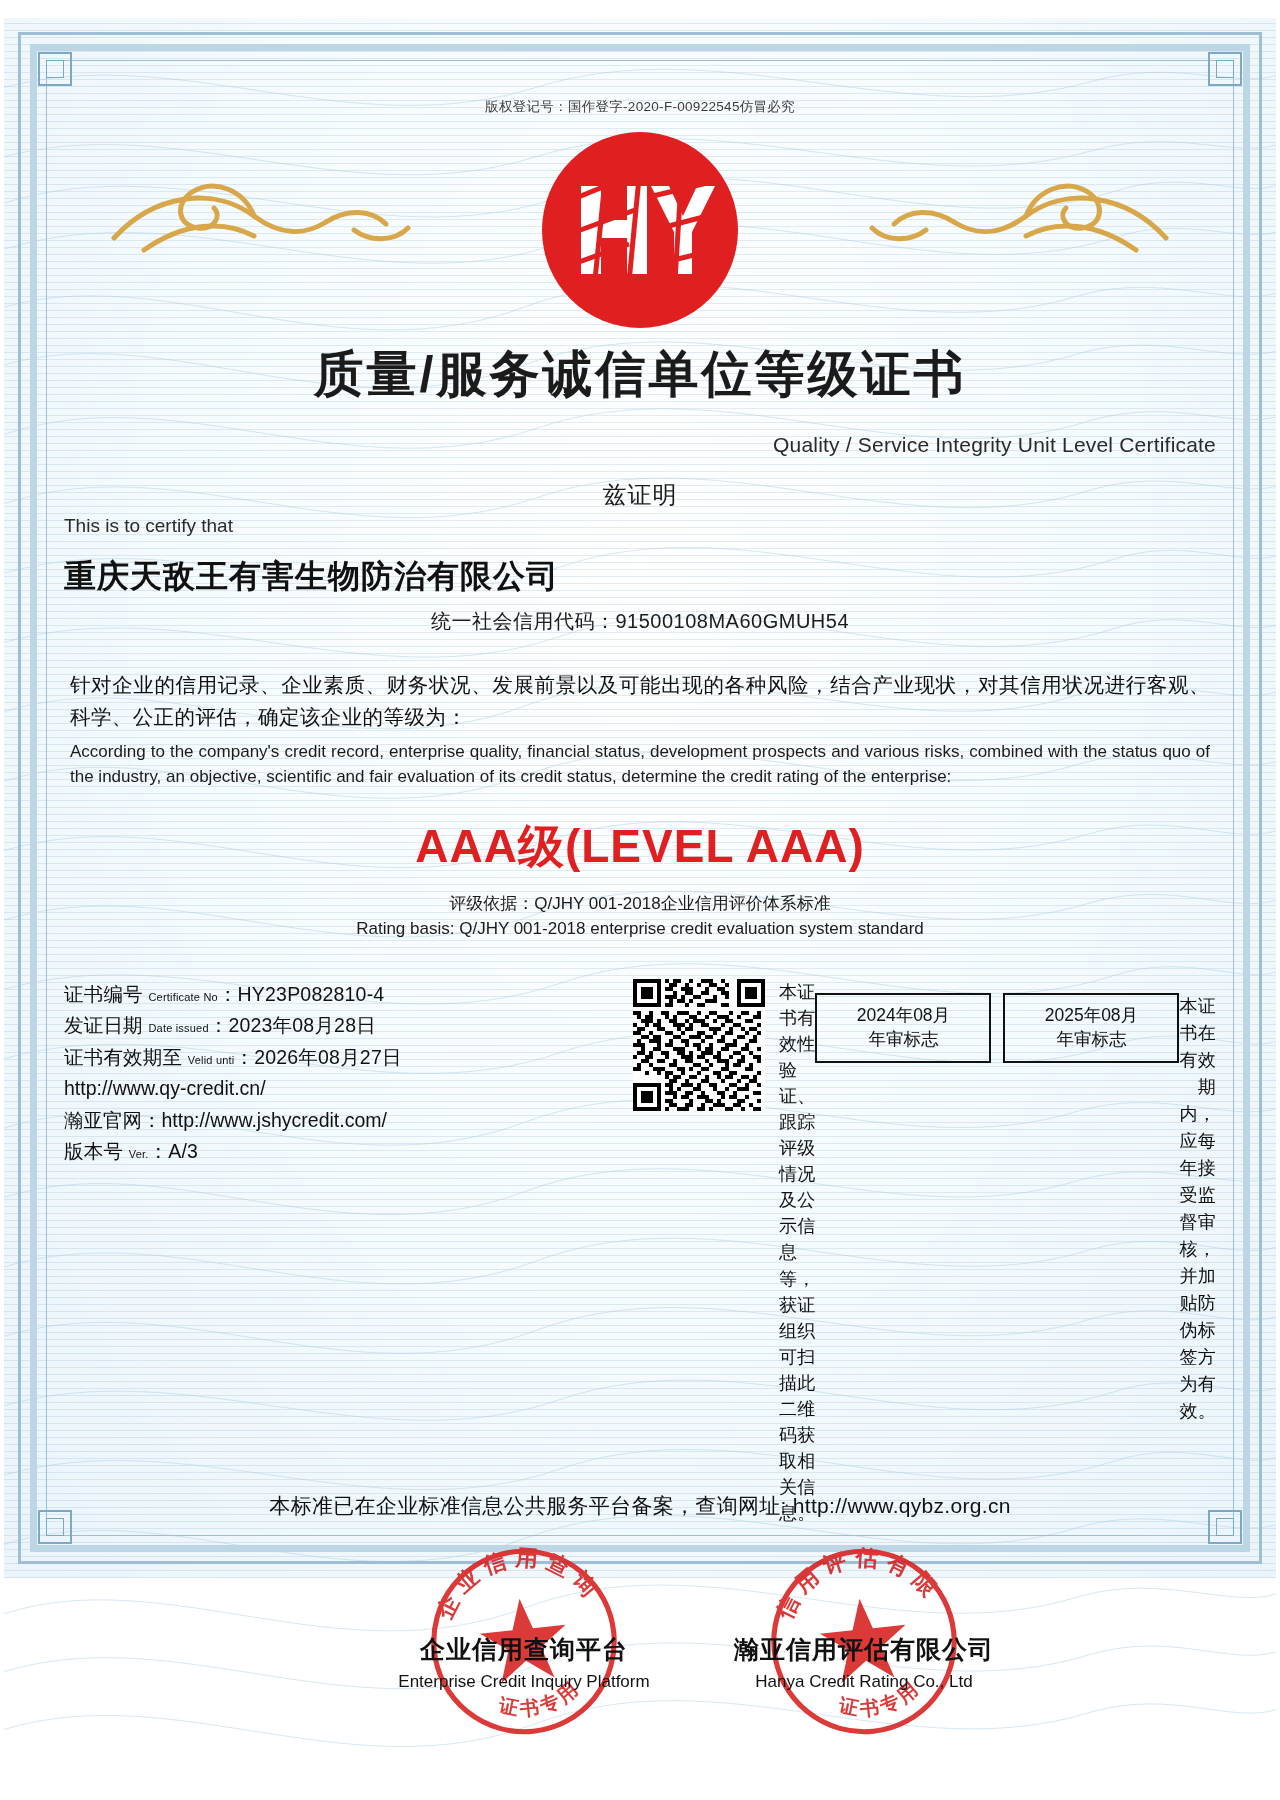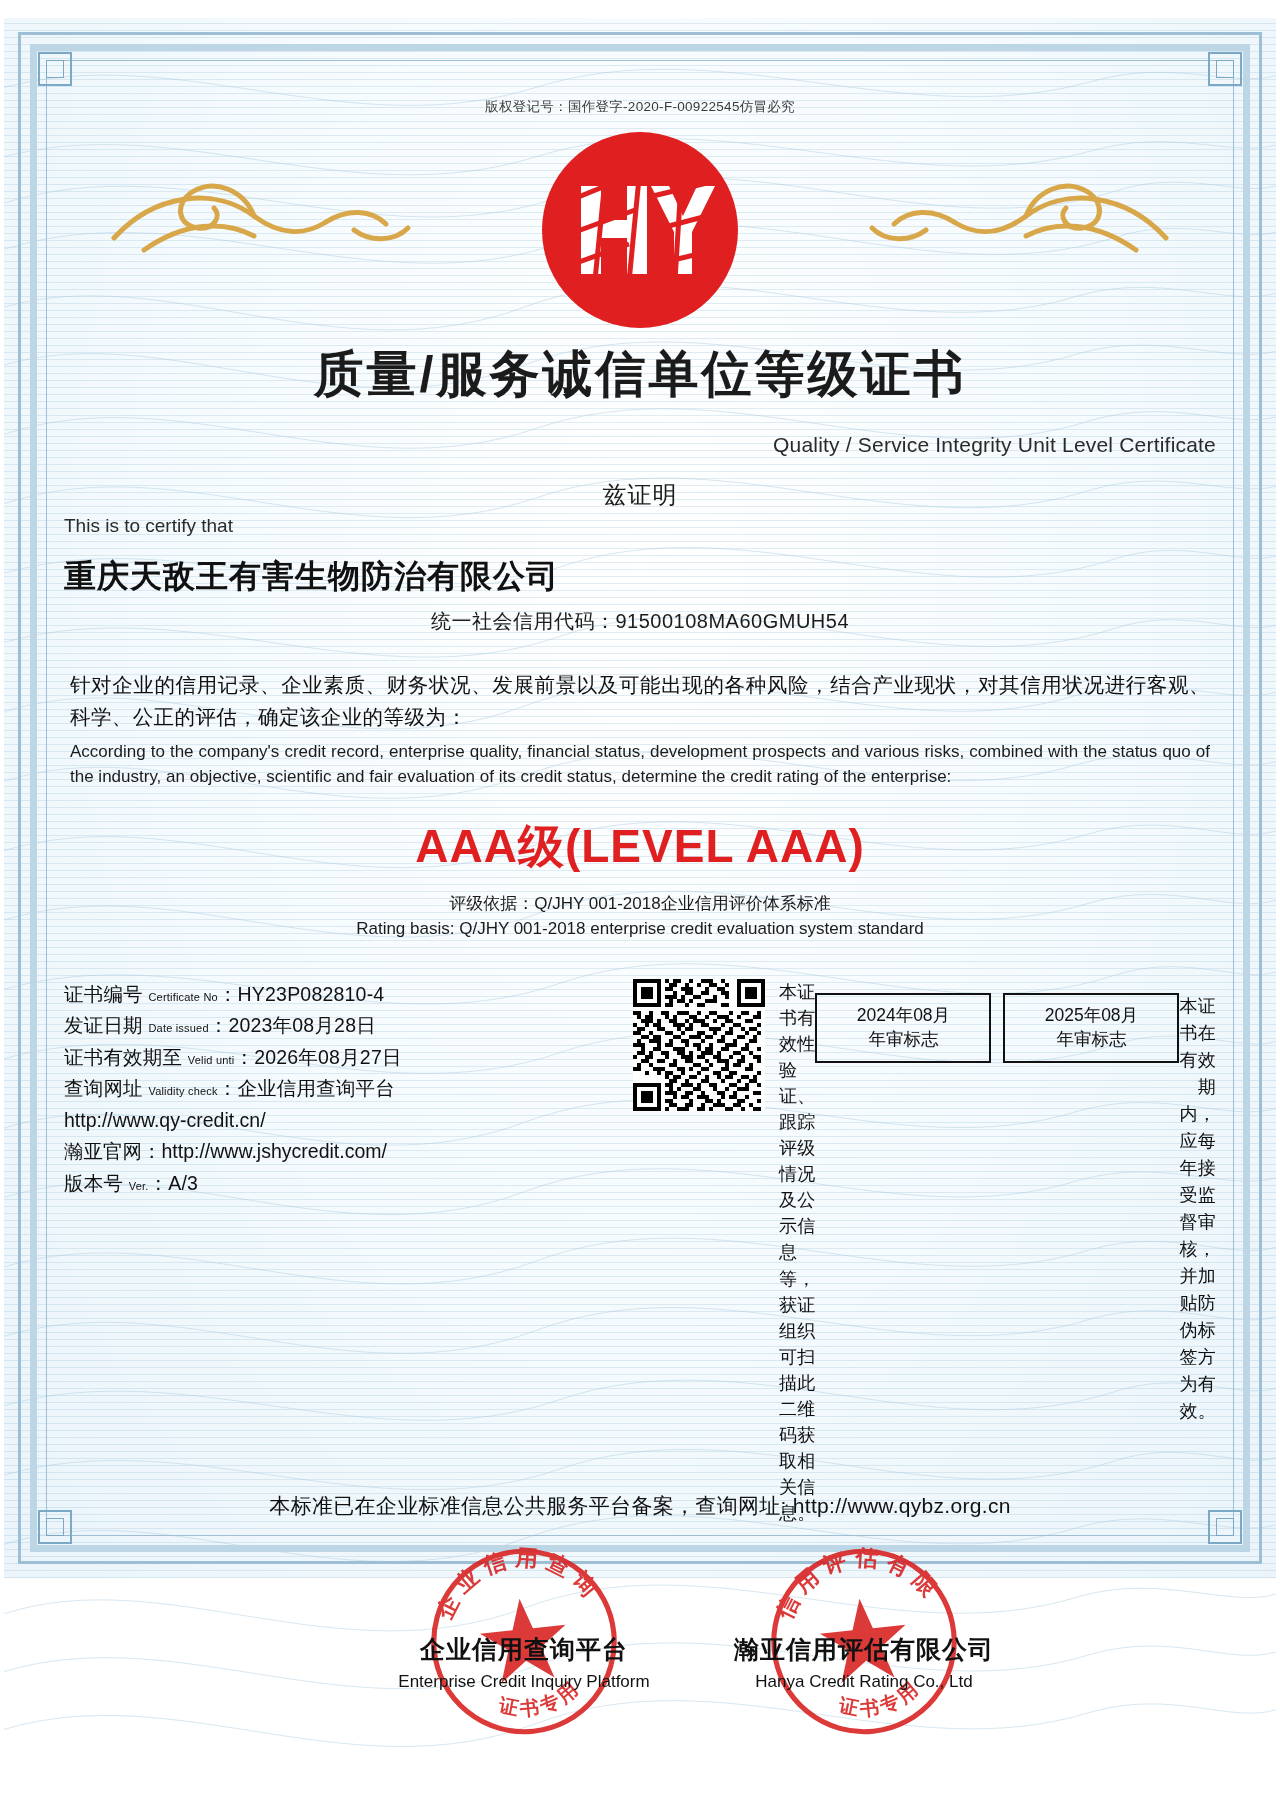--- a/index.html
+++ b/index.html
@@ -427,24 +427,20 @@
           <span>证书编号</span>
           <span class="lbl-en">Certificate No</span><span>：HY23P082810-4</span>
         </div>
         <div>
           <span>发证日期</span>
           <span class="lbl-en">Date issued</span><span>：2023年08月28日</span>
         </div>
         <div>
           <span>证书有效期至</span>
           <span class="lbl-en">Velid unti</span><span>：2026年08月27日</span>
-        </div>
-        <div>
-          <span>查询网址</span>
-          <span class="lbl-en">Validity check</span><span>：企业信用查询平台</span>
         </div>
         <div class="url">http://www.qy-credit.cn/</div>
         <div class="url">瀚亚官网：http://www.jshycredit.com/</div>
         <div>
           <span>版本号</span>
           <span class="lbl-en">Ver.</span><span>：A/3</span>
         </div>
       </div>
 
       <div class="qr-col">

